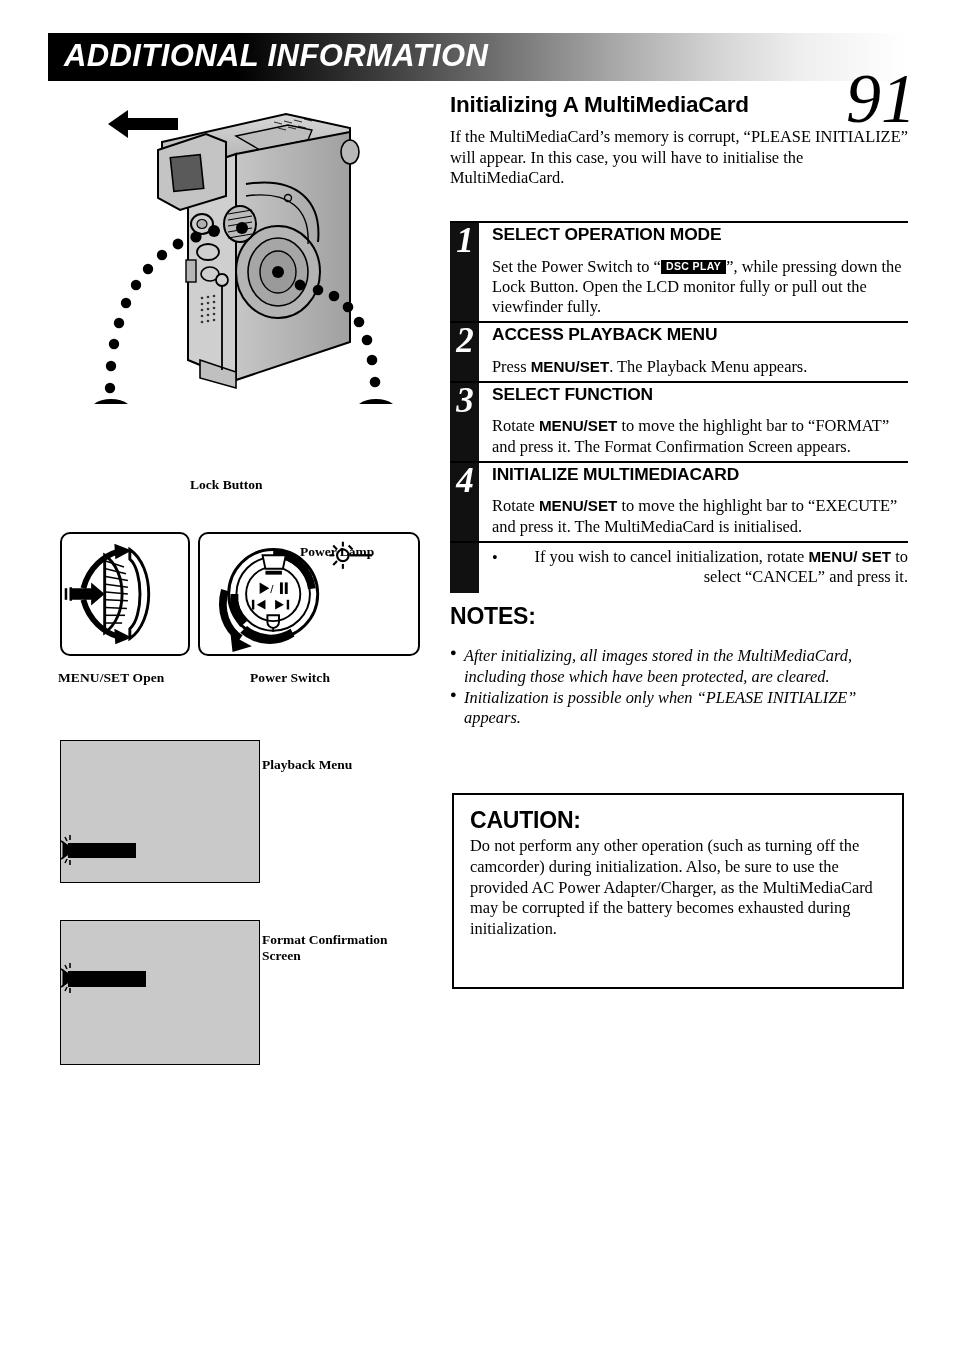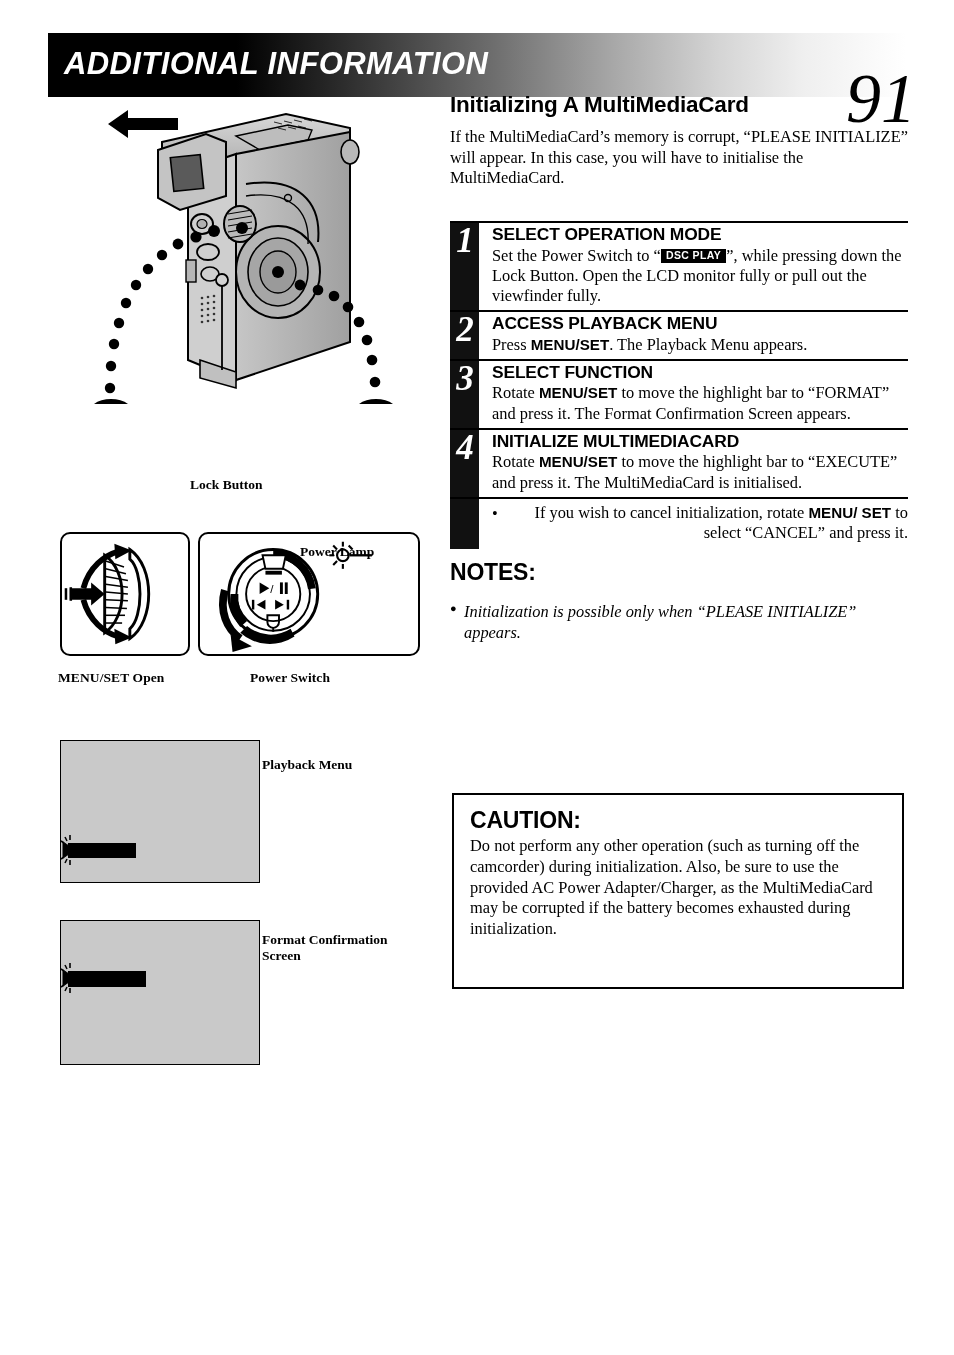--- a/index.html
+++ b/index.html
@@ -15,21 +15,21 @@
     color: #000000;
     overflow: hidden;
   }
 
   
   #header-band {
     position: absolute;
     left: 48px;
     top: 33px;
     width: 858px;
-    height: 64px;
+    height: 48px;
     background: linear-gradient(to right,
         #000000 0%, #000000 22%, #2b2b2b 34%,
         #6e6e6e 52%, #a8a8a8 66%, #d4d4d4 78%,
         #efefef 88%, #ffffff 100%);
   }
   #header-title {
     position: absolute;
     left: 16px;
     top: 50%;
     transform: translateY(-52%);
@@ -196,21 +196,21 @@
     font-family: "Liberation Sans", sans-serif;
     font-weight: bold;
     font-size: 17.4px;
     letter-spacing: -0.15px;
     line-height: 1.12;
   }
   .step-body {
     font-family: "Liberation Serif", serif;
     font-size: 16.4px;
     line-height: 1.235;
-    margin-top: 1px;
+    margin-top: 12px;
   }
   .step-body b { font-family: "Liberation Sans", sans-serif; font-size: 15.2px; }
   .badge {
     display: inline-block;
     background: #000;
     color: #fff;
     font-family: "Liberation Sans", sans-serif;
     font-weight: bold;
     font-size: 10.5px;
     letter-spacing: .4px;
@@ -575,20 +575,21 @@
     </div>
 
     <div class="step-note">
       <span class="bullet-dot">•</span>
       <span class="note-text"><span>If you wish to cancel initialization, rotate </span><b>MENU/ SET</b><span> to select “CANCEL” and press it.</span></span>
     </div>
   </div>
 
   <div id="notes-block">
     <div id="notes-title">NOTES:</div>
+    <div class="note-item">After initializing, all images stored in the MultiMediaCard, including those which have been protected, are cleared.</div>
     <div class="note-item">Initialization is possible only when “PLEASE INITIALIZE” appears.</div>
   </div>
 </div>
 
 <div id="caution-box">
   <div id="caution-title">CAUTION:</div>
   <div id="caution-text">Do not perform any other operation (such as turning off the camcorder) during initialization. Also, be sure to use the provided AC Power Adapter/Charger, as the MultiMediaCard may be corrupted if the battery becomes exhausted during initialization.</div>
 </div>
 
 </body></html>

